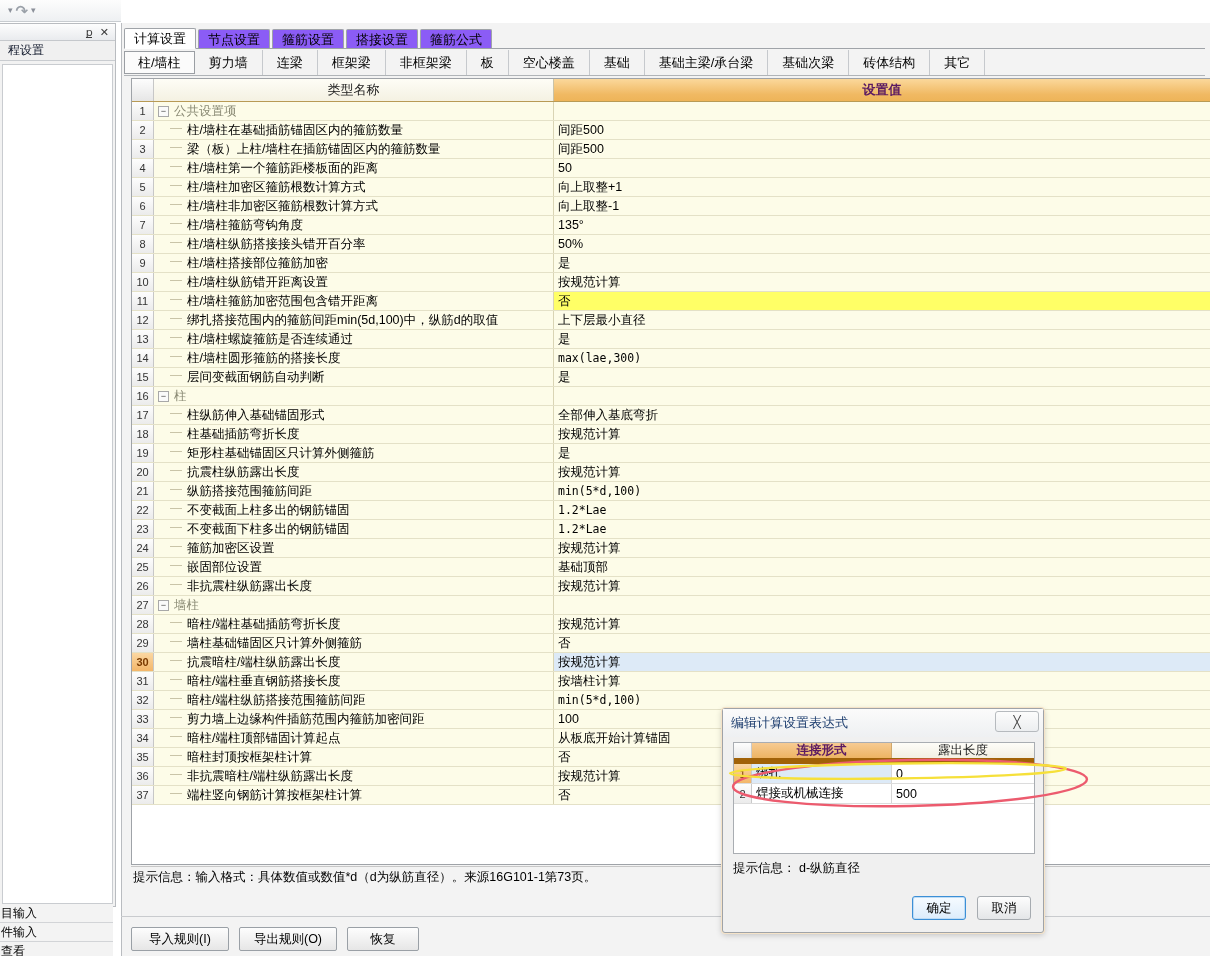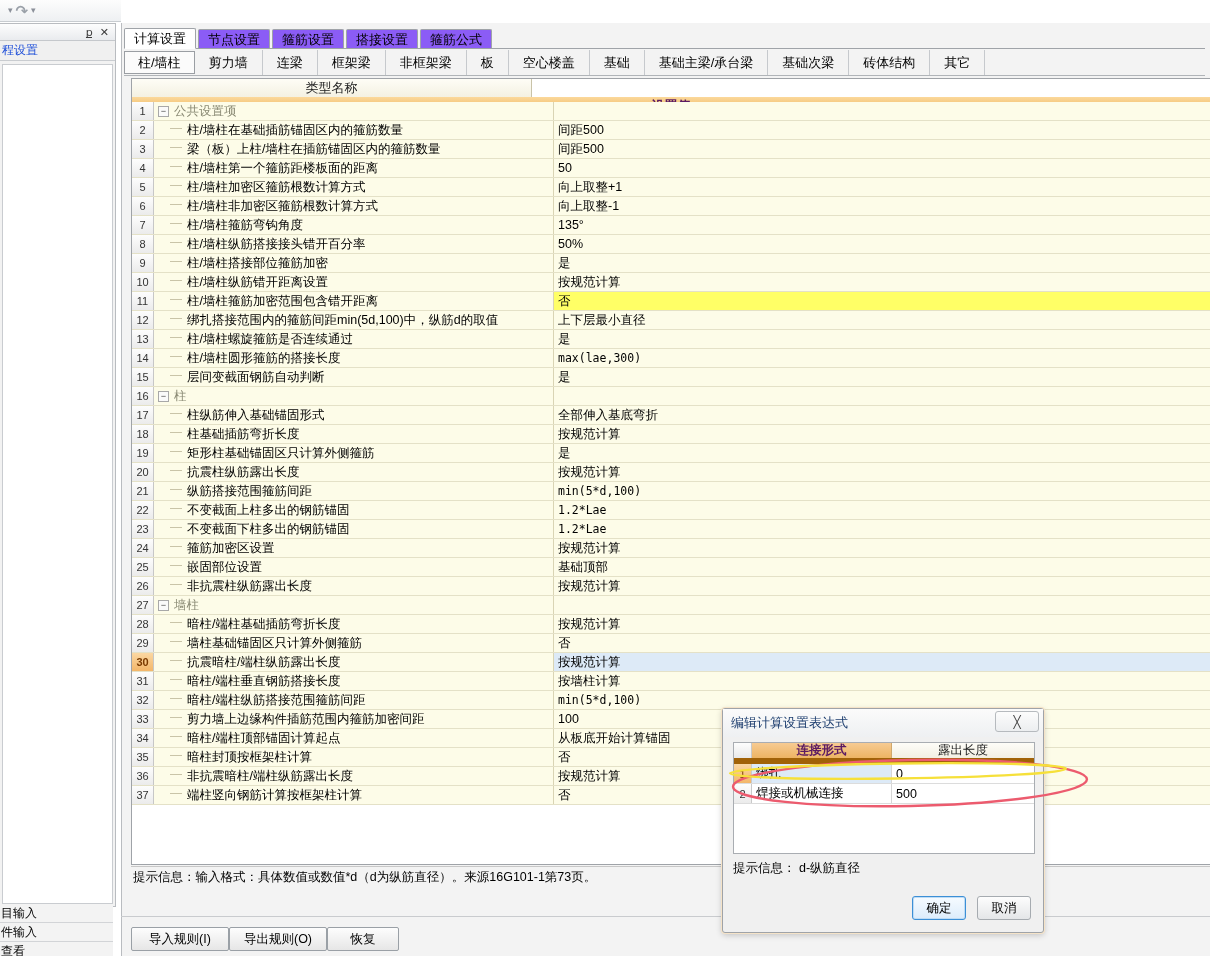--- a/index.html
+++ b/index.html
@@ -28,22 +28,22 @@
   }
   #left-dock-titlebar{
     height:17px; background:linear-gradient(#fdfdfd,#e9ebee);
     border-bottom:1px solid #c5c8cc;
     display:flex; align-items:center; justify-content:flex-end; gap:7px;
     padding-right:6px;
   }
   .dock-icon{ font-size:11px; color:#3a3a3a; line-height:1; cursor:default;}
   #left-dock-header{
     height:20px; background:#f0f0f0; border-bottom:1px solid #c9ccd0;
-    display:flex; align-items:center; padding-left:2px;
-    font-size:12px; color:#1d4ed8; overflow:hidden; white-space:nowrap;
+    display:flex; align-items:center; padding-left:8px;
+    font-size:12px; color:#0f172a; overflow:hidden; white-space:nowrap;
   }
   #left-dock-body{
     position:absolute; left:2px; right:2px; top:40px; bottom:2px;
     background:#ffffff; border:1px solid #c9ccd0;
   }
 
   
   #left-bottom-list{
     position:absolute; left:0; top:904px; width:113px; height:55px;
     background:#5eead4;
@@ -103,21 +103,21 @@
     padding:0 13px;
   }
 
   
   #grid-wrap{
     position:absolute; left:131px; top:78px; width:1079px; height:787px;
     background:#ffffff; border:1px solid #9fa3a8; border-right:none;
     overflow:hidden;
   }
   #grid-header{
-    display:flex; height:23px; border-bottom:1px solid #b89a55;flex-direction:column;
+    display:flex; height:23px; border-bottom:1px solid #b89a55;
   }
   .gh-rownum{
     width:22px; background:linear-gradient(#fdfdfd,#e6e6e6);
     border-right:1px solid #c7c7c7;
   }
   .gh-name{
     width:400px; flex:0 0 auto;
     background:linear-gradient(#fefdf6,#f4f1e2);
     border-right:1px solid #c9c3a8;
     display:flex; align-items:center; justify-content:center;
@@ -175,21 +175,21 @@
   #hint-bar{
     position:absolute; left:131px; top:866px; width:1079px; height:22px;
     border-top:1px solid #c7c7c7;
     display:flex; align-items:center; padding-left:2px;
     font-size:12.5px; color:#000; background:#f3f3f3;
   }
 
   
   #bottom-buttons{
     position:absolute; left:131px; top:927px; height:24px;
-    display:flex; 
+    display:flex; gap:10px;
   }
   .bbtn{
     min-width:98px; height:24px; padding:0 10px;
     background:linear-gradient(#fdfdfd,#e6e6e6);
     border:1px solid #9aa0a6; border-radius:2px;
     display:flex; align-items:center; justify-content:center;
     font-size:12.5px; color:#000; cursor:default; white-space:nowrap;
   }
   .bbtn.narrow{ min-width:72px; }
   #bottom-sep{

